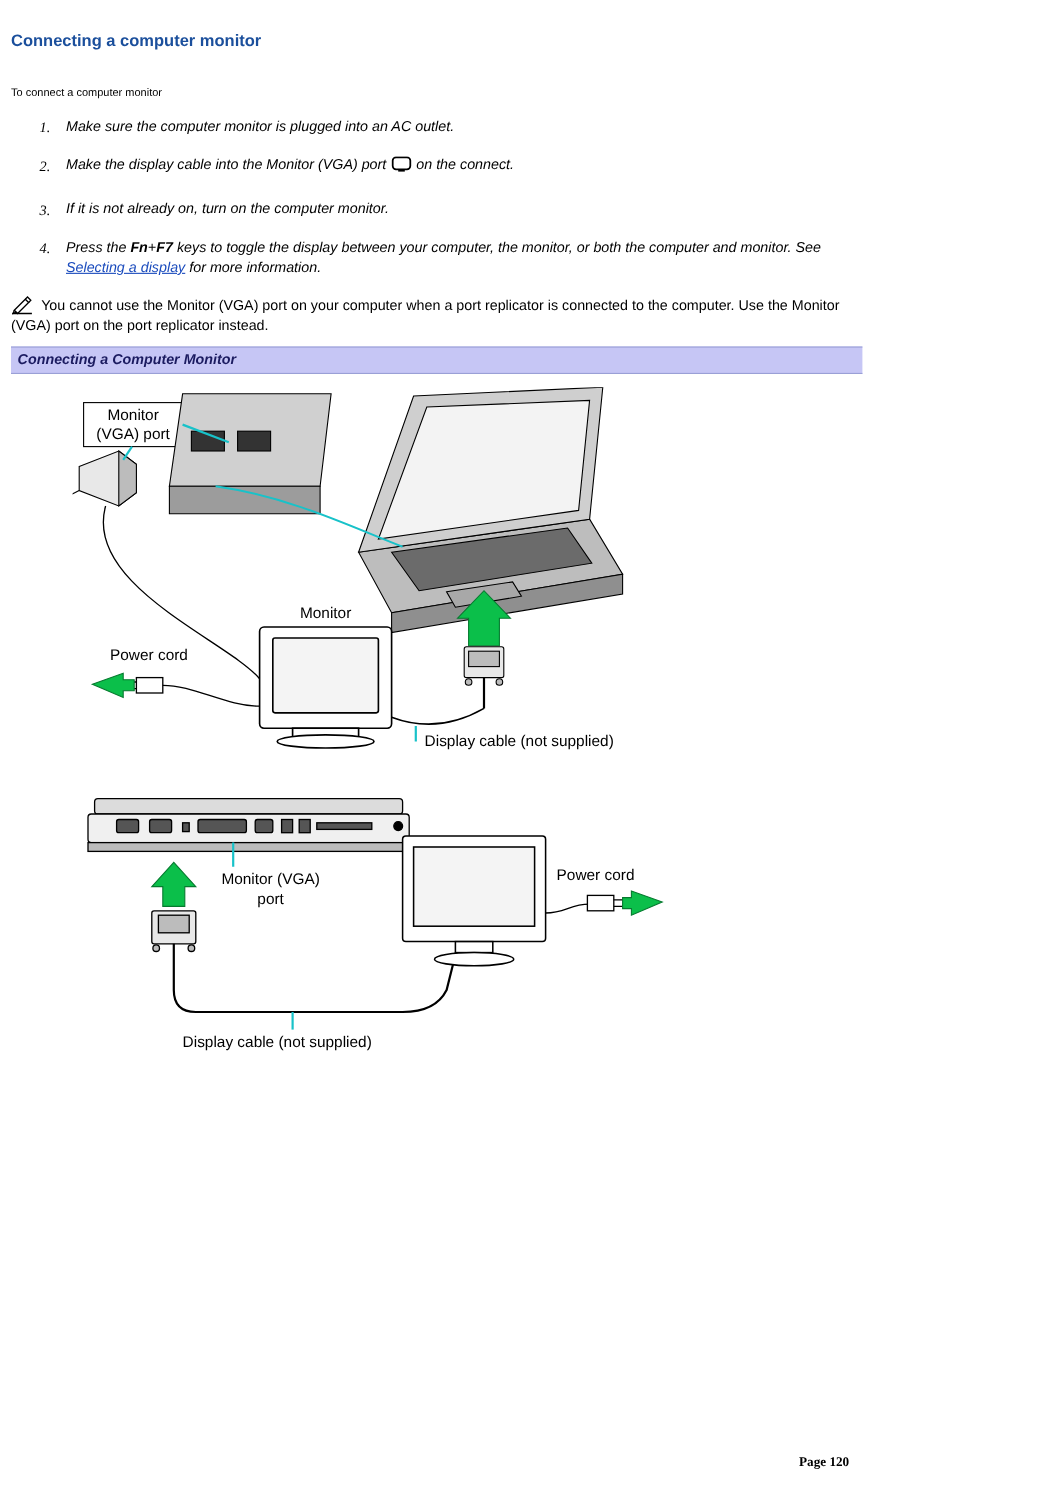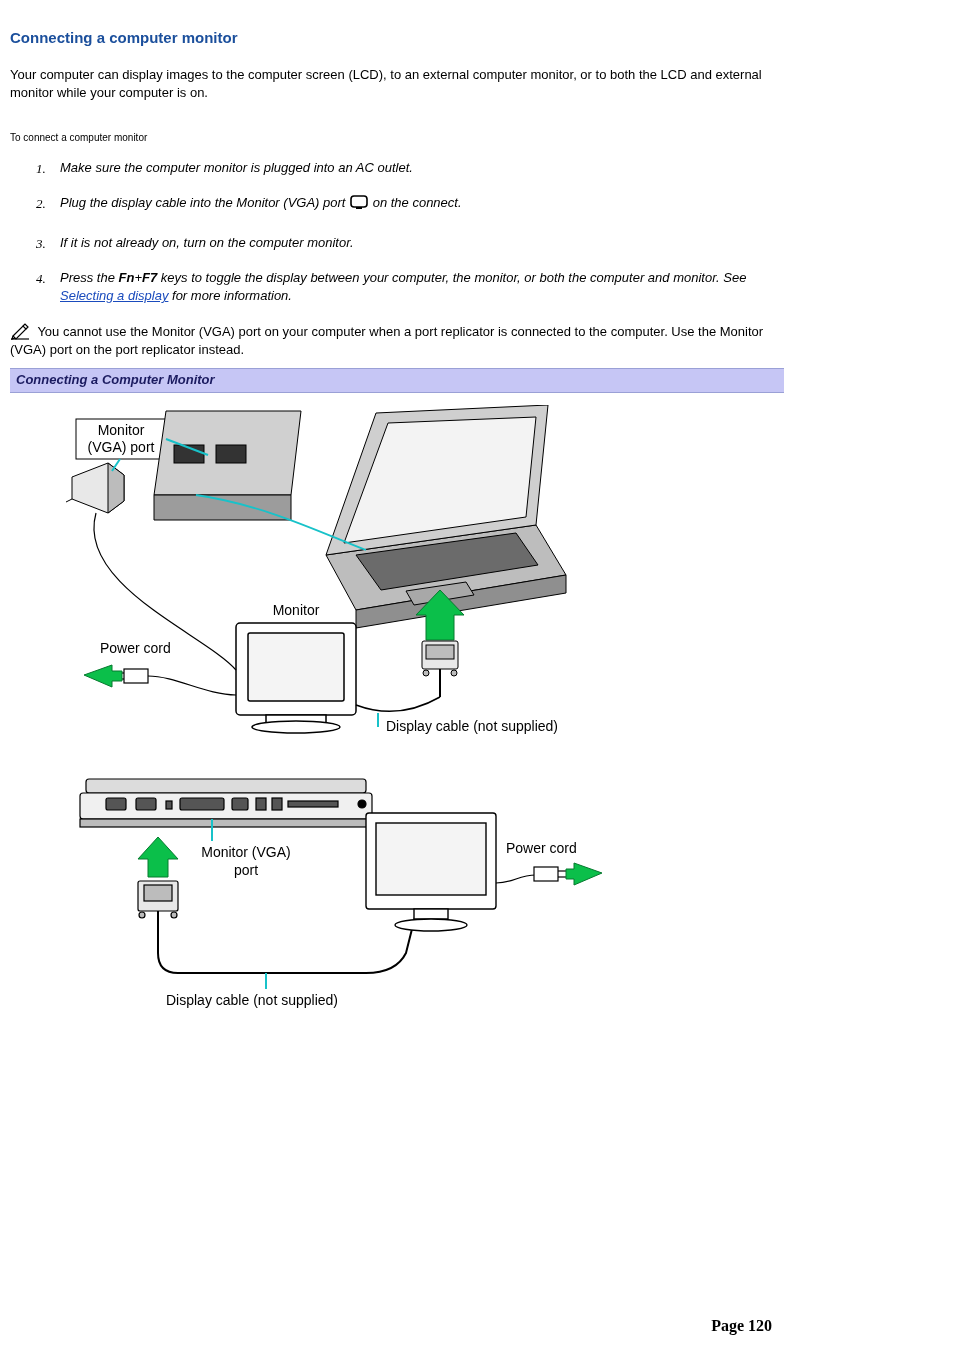--- a/index.html
+++ b/index.html
@@ -86,40 +86,39 @@
     font-family: Arial, sans-serif;
     font-size: 14px;
     fill: #000;
     text-anchor: middle;
   }
   .page-number {
     position: absolute;
     right: 22px;
     bottom: 14px;
     font-family: "Times New Roman", serif;
-    font-size: 16px;
+    font-size: 12px;
     font-weight: bold;
   }
 </style>
 </head>
 <body>
 
 <div class="page">
 
   <h1 class="section-title">Connecting a computer monitor</h1>
 
-  <p>Your computer can display images to the computer screen (LCD), to an external computer monitor, or to both the LCD and external monitor while your computer is on.</p>
 
 
   <div class="subhead">To connect a computer monitor</div>
 
   <ol class="steps">
     <li>Make sure the computer monitor is plugged into an AC outlet.</li>
     <li>
-      <span>Plug the display cable into the Monitor (VGA) port </span><span class="inline-icon">
+      <span>Make the display cable into the Monitor (VGA) port </span><span class="inline-icon">
         <svg width="20" height="16" viewBox="0 0 20 16">
           <rect x="2" y="1" width="16" height="11" rx="3" ry="3" fill="none" stroke="#000" stroke-width="1.6"></rect>
           <rect x="7" y="12" width="6" height="2" fill="#000"></rect>
         </svg>
       </span><span> on the connect.</span>
     </li>
     <li>If it is not already on, turn on the computer monitor.</li>
     <li>
       <span>Press the </span><b>Fn</b><span>+</span><b>F7</b><span> keys to toggle the display between your computer, the monitor, or both the computer and monitor. See </span><a href="#">Selecting a display</a><span> for more information.</span>
     </li>

